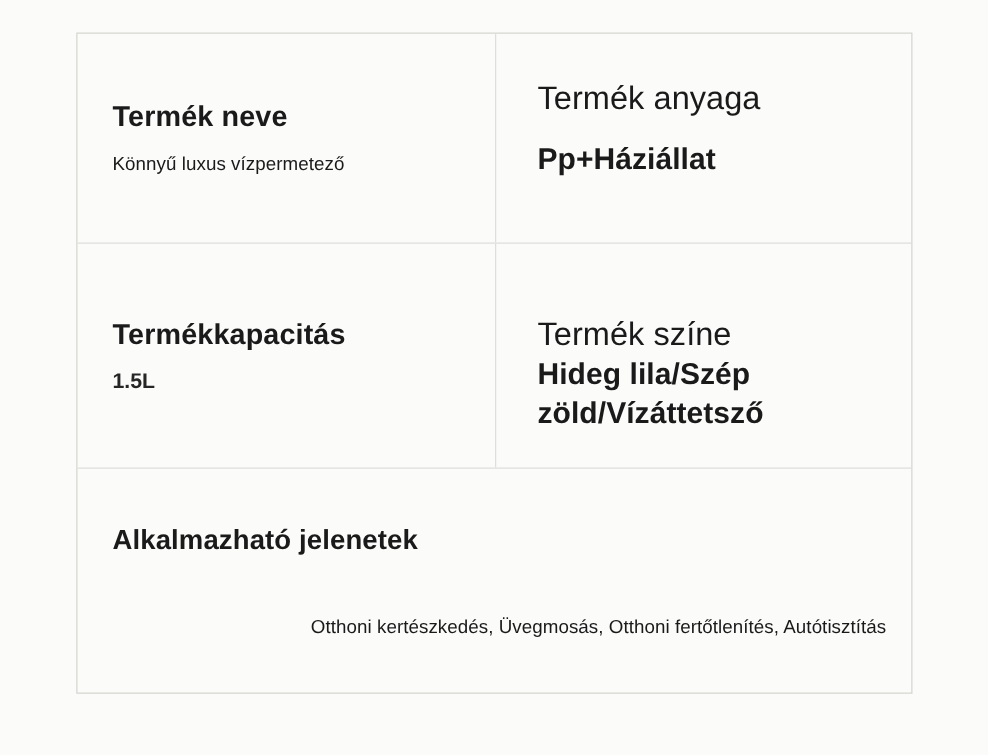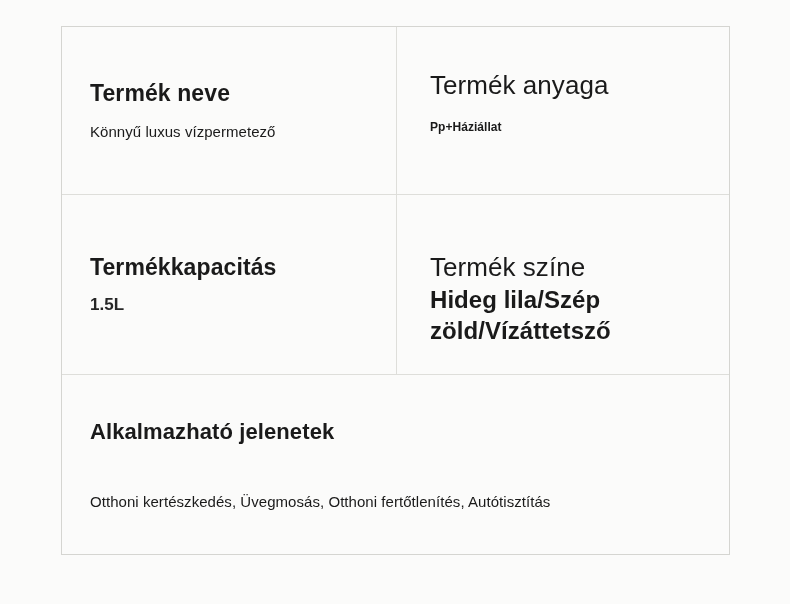--- a/index.html
+++ b/index.html
@@ -92,41 +92,42 @@
 
   
   .heading-md {
     font-size: 26px;
     font-weight: normal;
     line-height: 1.28;
     margin: 0;
     letter-spacing: 0.05px;
   }
   .value-md {
-    font-size: 12px;
+    font-size: 24px;
     font-weight: bold;
     line-height: 1.28;
     margin: 18px 0 16px 0;
     letter-spacing: 0.05px;
   }
   .value-md-tight {
     font-size: 24px;
     font-weight: bold;
     line-height: 1.3;
     margin: 0;
     letter-spacing: 0.05px;
   }
 
   
   .cell-full .heading-lg {
     font-size: 22px;
   }
   .cell-full .sub-bold {
     font-size: 15px;
     margin-top: 19px;
+    text-align: right;
   }
 
   .stack-tight {
     display: block;
     margin-top: 28px;
   }
 </style>
 </head>
 <body>
 

